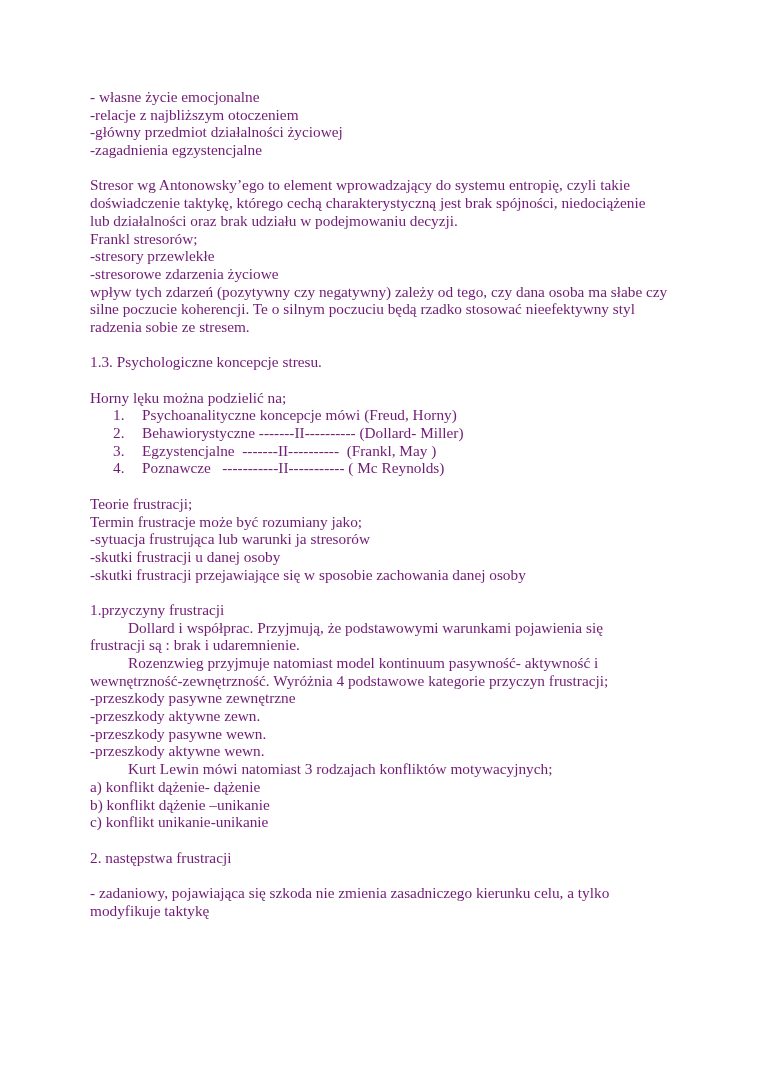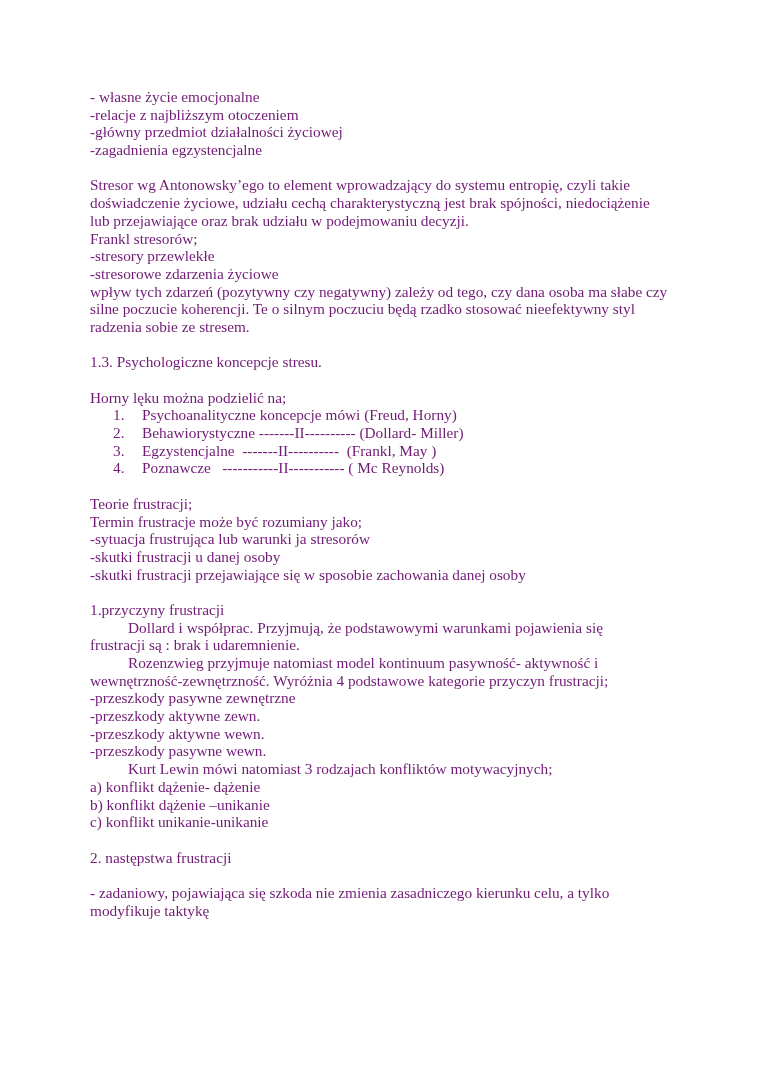--- a/index.html
+++ b/index.html
@@ -37,22 +37,22 @@
 <body>
 
 <div class="page">
   <div class="content">
     <div class="line">- własne życie emocjonalne</div>
     <div class="line">-relacje z najbliższym otoczeniem</div>
     <div class="line">-główny przedmiot działalności życiowej</div>
     <div class="line">-zagadnienia egzystencjalne</div>
     <div class="line"></div>
     <div class="line">Stresor wg Antonowsky’ego to element wprowadzający do systemu entropię, czyli takie</div>
-    <div class="line">doświadczenie życiowe, udziału cechą charakterystyczną jest brak spójności, niedociążenie</div>
-    <div class="line">lub przejawiające oraz brak udziału w podejmowaniu decyzji.</div>
+    <div class="line">doświadczenie taktykę, którego cechą charakterystyczną jest brak spójności, niedociążenie</div>
+    <div class="line">lub działalności oraz brak udziału w podejmowaniu decyzji.</div>
     <div class="line">Frankl stresorów;</div>
     <div class="line">-stresory przewlekłe</div>
     <div class="line">-stresorowe zdarzenia życiowe</div>
     <div class="line">wpływ tych zdarzeń (pozytywny czy negatywny) zależy od tego, czy dana osoba ma słabe czy</div>
     <div class="line">silne poczucie koherencji. Te o silnym poczuciu będą rzadko stosować nieefektywny styl</div>
     <div class="line">radzenia sobie ze stresem.</div>
     <div class="line"></div>
     <div class="line">1.3. Psychologiczne koncepcje stresu.</div>
     <div class="line"></div>
     <div class="line">Horny lęku można podzielić na;</div>
@@ -79,22 +79,22 @@
     <div class="line">-skutki frustracji u danej osoby</div>
     <div class="line">-skutki frustracji przejawiające się w sposobie zachowania danej osoby</div>
     <div class="line"></div>
     <div class="line">1.przyczyny frustracji</div>
     <div class="line indent">Dollard i współprac. Przyjmują, że podstawowymi warunkami pojawienia się</div>
     <div class="line">frustracji są : brak i udaremnienie.</div>
     <div class="line indent">Rozenzwieg przyjmuje natomiast model kontinuum pasywność- aktywność i</div>
     <div class="line">wewnętrzność-zewnętrzność. Wyróżnia 4 podstawowe kategorie przyczyn frustracji;</div>
     <div class="line">-przeszkody pasywne zewnętrzne</div>
     <div class="line">-przeszkody aktywne zewn.</div>
+    <div class="line">-przeszkody pasywne wewn.</div>
     <div class="line">-przeszkody aktywne wewn.</div>
-    <div class="line">-przeszkody pasywne wewn.</div>
     <div class="line indent">Kurt Lewin mówi natomiast 3 rodzajach konfliktów motywacyjnych;</div>
     <div class="line">a) konflikt dążenie- dążenie</div>
     <div class="line">b) konflikt dążenie –unikanie</div>
     <div class="line">c) konflikt unikanie-unikanie</div>
     <div class="line"></div>
     <div class="line">2. następstwa frustracji</div>
     <div class="line"></div>
     <div class="line">- zadaniowy, pojawiająca się szkoda nie zmienia zasadniczego kierunku celu, a tylko</div>
     <div class="line">modyfikuje taktykę</div>
   </div>

